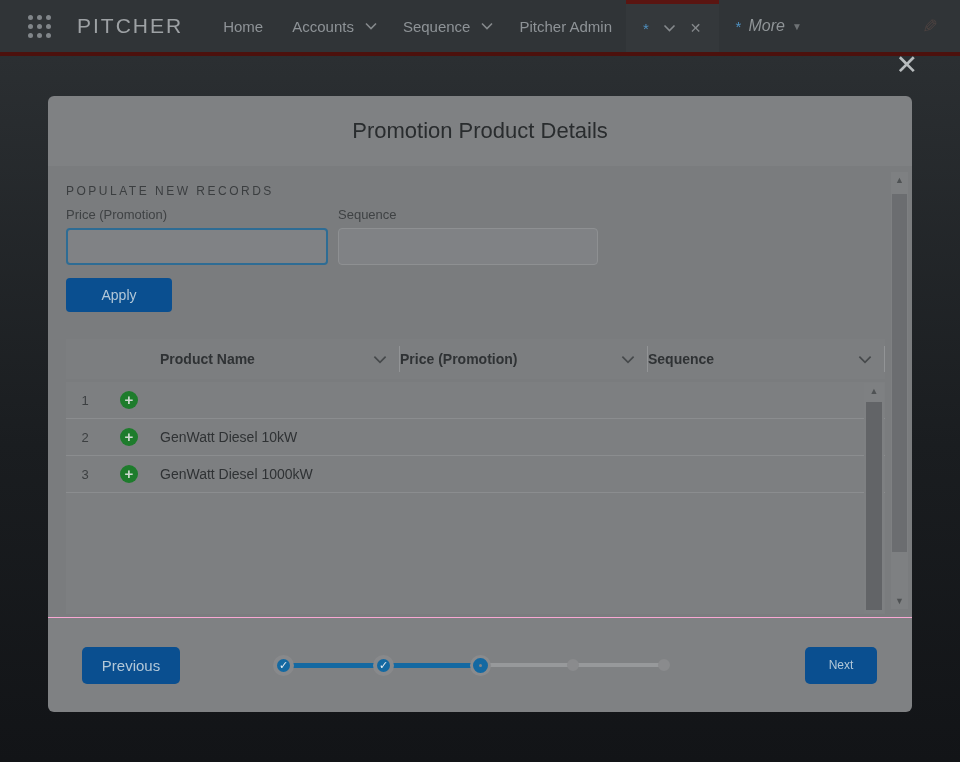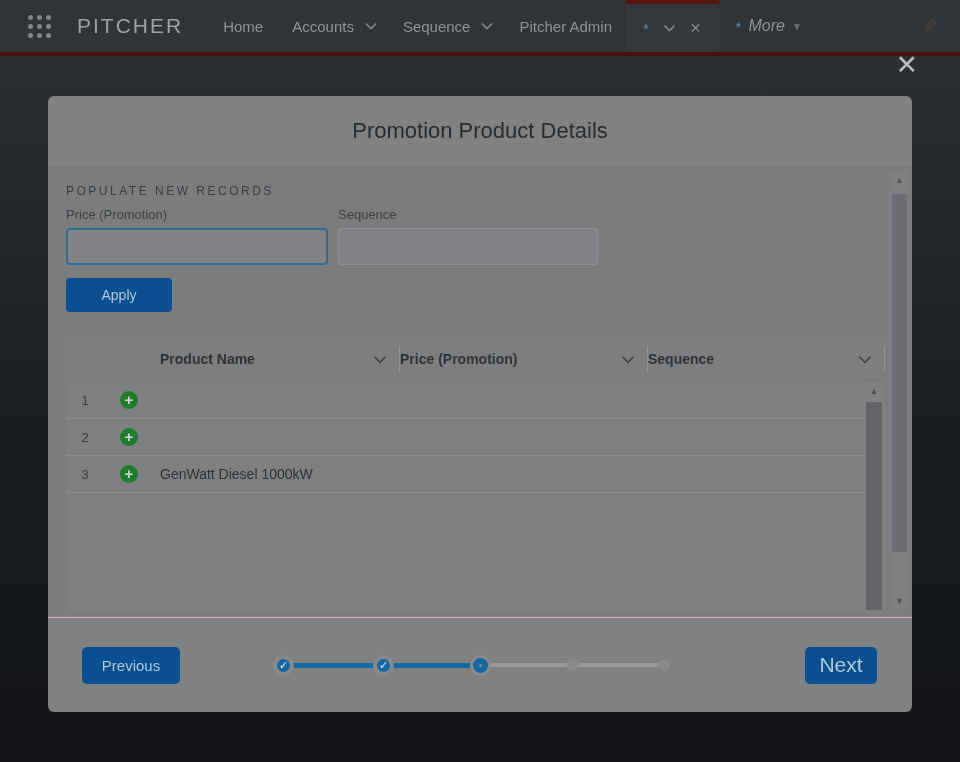--- a/index.html
+++ b/index.html
@@ -74,21 +74,21 @@
   .t-scrollbar { position:absolute; right:1px; top:1px; bottom:1px; width:20px; background:#7e8082; }
   .t-thumb { position:absolute; left:2px; right:2px; top:19px; bottom:3px; background:#626467; cursor:pointer; }
   .m-scrollbar { position:absolute; right:4px; top:6px; bottom:8px; width:17px; background:#7e8082; }
   .m-thumb { position:absolute; left:1px; right:1px; top:22px; height:358px; background:#6b6d70; cursor:pointer; }
   .m-arrow-down { position:absolute; bottom:0; left:0; right:0; }
 
   
   .modal-footer { height:95px; flex:0 0 95px; background:#7f8183; border-top:1px solid #f9a8d4;
                   display:flex; align-items:center; position:relative; }
   .prev-btn { margin-left:34px; width:98px; height:37px; font-size:15px; border-radius:5px; }
-  .next-btn { position:absolute; right:35px; width:72px; height:37px; font-size:21px; border-radius:5px; }
+  .next-btn { position:absolute; right:35px; width:72px; height:37px; font-size:12px; border-radius:5px; }
   .stepper { position:absolute; left:225px; display:flex; align-items:center; }
   .step { border-radius:50%; z-index:1; display:flex; align-items:center; justify-content:center; }
   .step.complete { width:21px; height:21px; background:#1469a2; border:4px solid #88898b;
                    color:#e8eef2; font-size:11px; line-height:1; }
   .step.current { width:15px; height:15px; background:#84868a; border:6px solid #1469a2;
                   box-shadow:0 0 0 3px #8a8b8d; }
   .step.upcoming { width:11px; height:11px; background:#717476; border:6px solid #8a8b8d; }
   .conn { width:85px; margin:0 -3px; z-index:0; border-radius:2px; }
   .conn.blue { height:5px; background:#1469a2; }
   .conn.gray { height:4px; background:#97999b; }
@@ -214,20 +214,21 @@
             <span class="add-icon">+</span>
           </div>
           <div class="row-name"></div>
           <div class="row-name"></div>
         </div>
         <div class="t-row">
           <div class="t-c0">
             <span class="row-num">2</span>
             <span class="add-icon">+</span>
           </div>
+          <div class="row-name">GenWatt Diesel 10kW</div>
           <div class="row-name"></div>
           <div class="row-name"></div>
         </div>
         <div class="t-row">
           <div class="t-c0">
             <span class="row-num">3</span>
             <span class="add-icon">+</span>
           </div>
           <div class="row-name">GenWatt Diesel 1000kW</div>
           <div class="row-name"></div>

